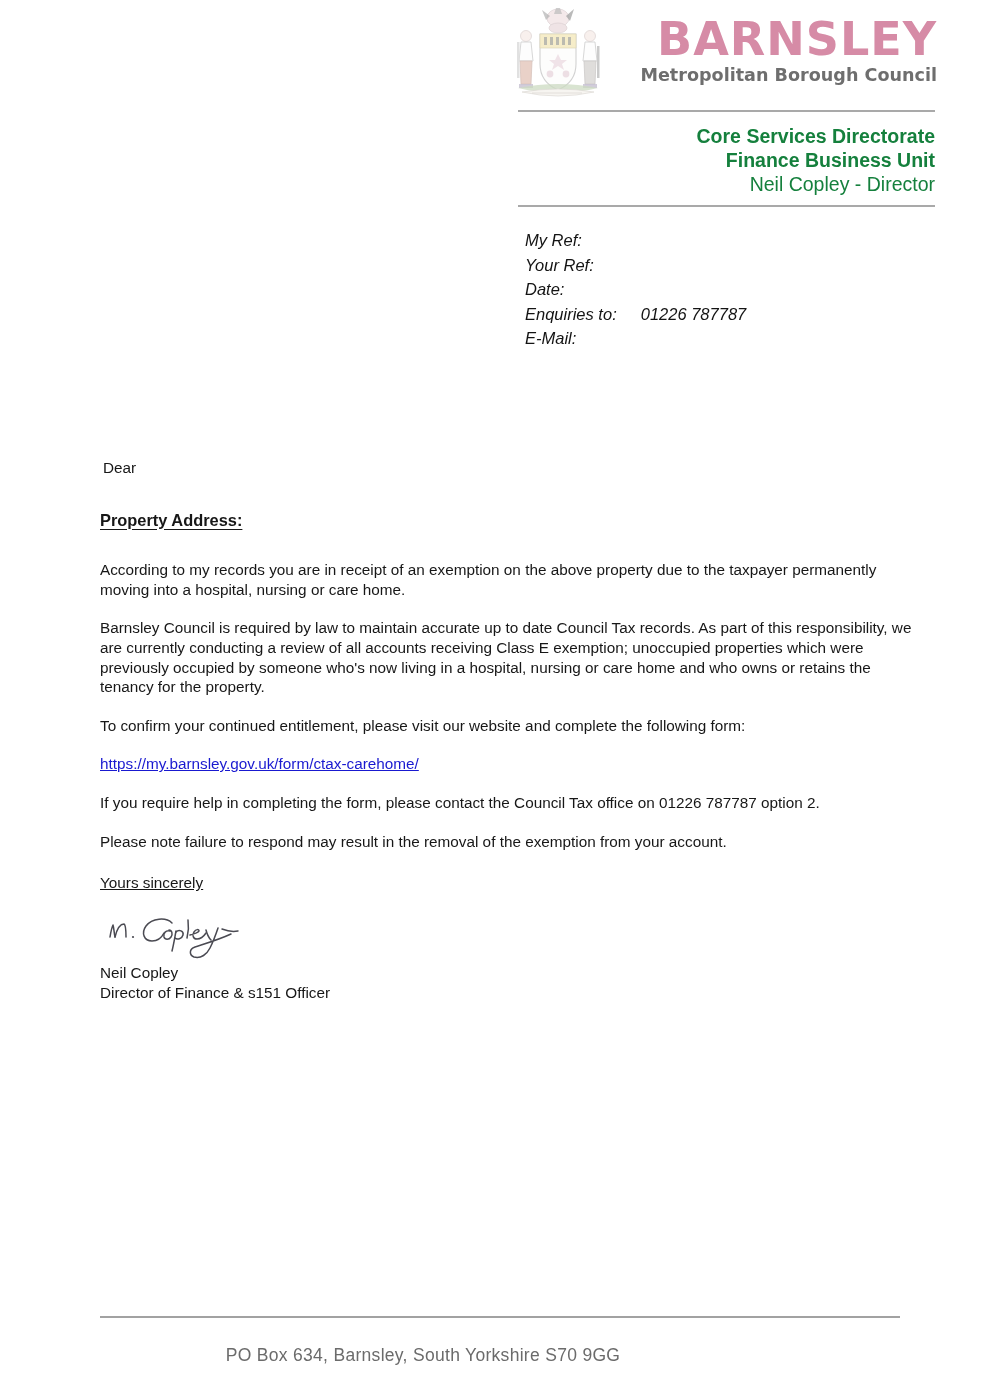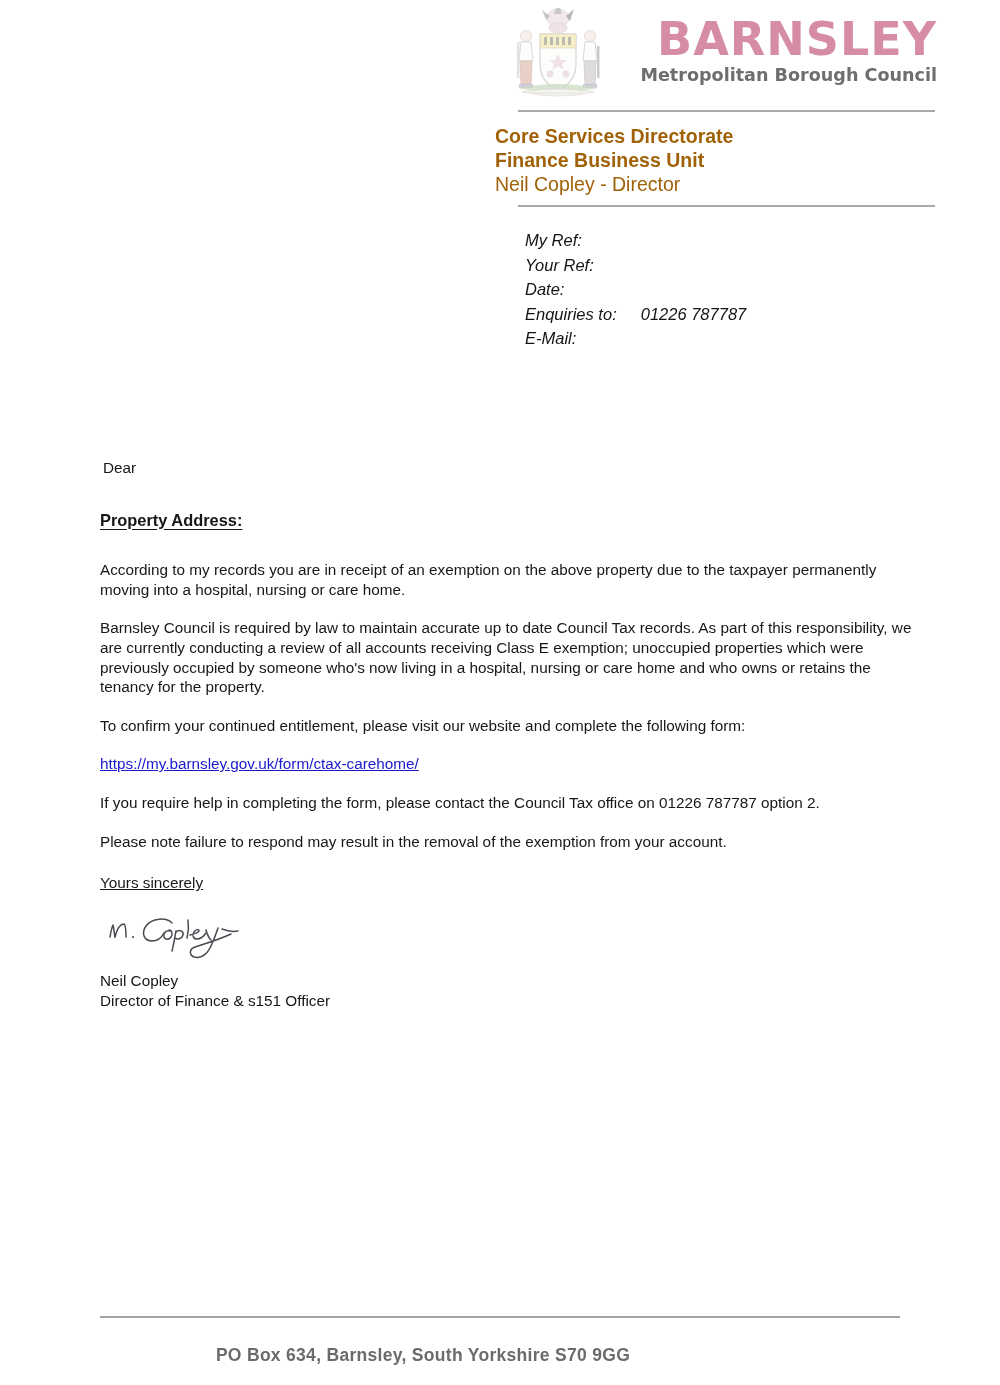--- a/index.html
+++ b/index.html
@@ -78,22 +78,22 @@
     left: 518px; top: 205px;
     width: 417px;
     height: 0;
     border-top: 2px solid #a9a9a9;
   }
 
   .directorate {
     position: absolute;
     left: 495px; top: 124px;
     width: 440px;
-    text-align: left;
-    color: #a16207;
+    text-align: right;
+    color: #15803d;
     font-size: 19.5px;
     line-height: 24px;
   }
   .directorate .d-bold { font-weight: bold; }
 
   .refblock {
     position: absolute;
     left: 525px; top: 228px;
     font-size: 16.5px;
     line-height: 24.6px;
@@ -131,38 +131,37 @@
   .closing { margin: 22px 0 0 0; text-decoration: underline; }
 
   .signature-wrap {
     margin-top: 14px;
     width: 165px;
     height: 56px;
   }
   .signature-wrap svg { display: block; }
 
   .signoff {
-    margin-top: 8px;
     line-height: 20px;
   }
 
   
   .rule-footer {
     position: absolute;
     left: 100px; top: 1316px;
     width: 800px;
     height: 0;
     border-top: 2px solid #a2a2a2;
   }
   .footer-text {
     position: absolute;
     left: 0; top: 1345px;
     width: 846px;
     text-align: center;
-    font-weight: bold;
+    font-weight: normal;
     font-size: 17.5px;
     letter-spacing: 0.3px;
     color: #6b6b6b;
   }
 </style>
 </head>
 <body>
 
 <div class="letterhead">
 

